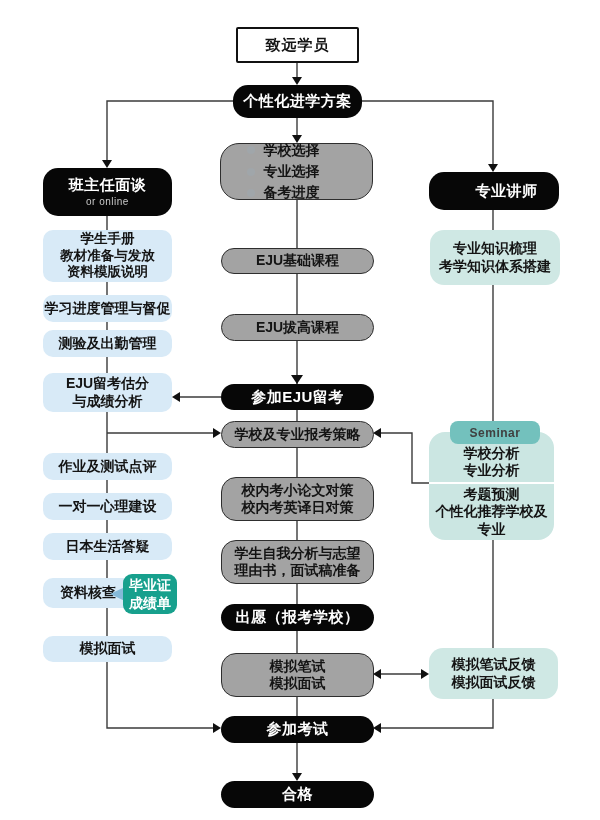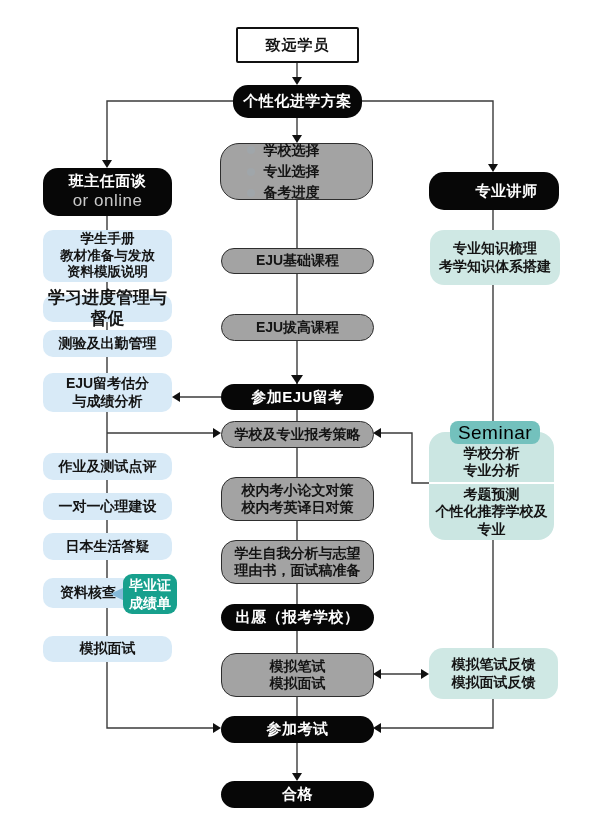--- a/index.html
+++ b/index.html
@@ -12,28 +12,28 @@
     position:absolute;z-index:1;display:flex;flex-direction:column;
     align-items:center;justify-content:center;text-align:center;
     white-space:pre-line;box-sizing:border-box;
     font-size:14px;font-weight:bold;color:#141414;line-height:1.22;
   }
   .black{background:#070707;color:#ffffff;border-radius:15px;font-size:15px;letter-spacing:.5px;}
   .blue{background:#d8eaf7;border-radius:10px;}
   .teal{background:#cfe8e4;border-radius:14px;}
   .whitebox{background:#a3a3a3;border:1.6px solid #2e2e2e;border-radius:15px;}
   .startbox{background:#ffffff;border:2px solid #111111;border-radius:2px;font-size:15px;letter-spacing:1px;}
-  .sub{font-size:17px;font-weight:normal;color:#c9c9c9;letter-spacing:.5px;margin-top:1px;}
+  .sub{font-size:10px;font-weight:normal;color:#c9c9c9;letter-spacing:.5px;margin-top:1px;}
   .goal-row{display:flex;align-items:center;gap:9px;width:100px;margin:2px 0;}
   .bullet{width:8px;height:8px;border-radius:50%;background:#a0a6aa;flex:0 0 auto;}
   .seminar-group{background:#cbe6e2;border-radius:16px;}
   .seminar-tab{
-    position:absolute;z-index:2;background:#73c1bd;color:#000000;border-radius:8px;
+    position:absolute;z-index:2;background:#73c1bd;color:#404040;border-radius:8px;
     display:flex;align-items:center;justify-content:center;
-    font-size:19px;font-weight:normal;letter-spacing:.5px;
+    font-size:12px;font-weight:bold;letter-spacing:.5px;
   }
   .sem-div{width:125px;height:2px;background:#ffffff;}
   .callout{
     position:absolute;z-index:3;background:#17a08d;color:#ffffff;border-radius:9px;
     display:flex;align-items:center;justify-content:center;text-align:center;
     white-space:pre-line;font-size:14px;font-weight:bold;line-height:1.3;
   }
   .callout-tail{
     position:absolute;z-index:3;width:0;height:0;
     border-top:7px solid transparent;border-bottom:7px solid transparent;
@@ -94,21 +94,21 @@
   <div class="node startbox" style="left:236px;top:27px;width:123px;height:36px;">致远学员</div>
   <div class="node black" style="left:233px;top:85px;width:129px;height:33px;">个性化进学方案</div>
 
   <div class="node black" style="left:43px;top:168px;width:129px;height:48px;border-radius:15px;">
     <span>班主任面谈</span>
     <span class="sub">or  online</span>
   </div>
   <div class="node blue" style="left:43px;top:230px;width:129px;height:52px;font-size:13.5px;">学生手册
 教材准备与发放
 资料模版说明</div>
-  <div class="node blue" style="left:43px;top:295px;width:129px;height:27px;font-size:17px;">学习进度管理与督促</div>
+  <div class="node blue" style="left:43px;top:295px;width:129px;height:27px;font-size:14px;">学习进度管理与督促</div>
   <div class="node blue" style="left:43px;top:330px;width:129px;height:27px;">测验及出勤管理</div>
   <div class="node blue" style="left:43px;top:373px;width:129px;height:39px;">EJU留考估分
 与成绩分析</div>
   <div class="node blue" style="left:43px;top:453px;width:129px;height:27px;">作业及测试点评</div>
   <div class="node blue" style="left:43px;top:493px;width:129px;height:27px;">一对一心理建设</div>
   <div class="node blue" style="left:43px;top:533px;width:129px;height:27px;">日本生活答疑</div>
   <div class="node blue doc-check" style="left:43px;top:578px;width:129px;height:30px;">资料核查</div>
   <div class="callout-tail" style="left:110px;top:587px;"></div>
   <div class="callout" style="left:123px;top:574px;width:54px;height:40px;">毕业证
 成绩单</div>

